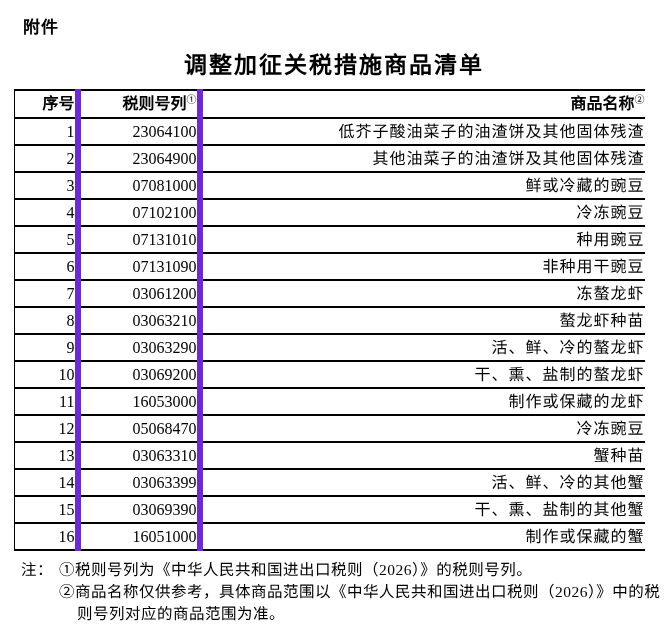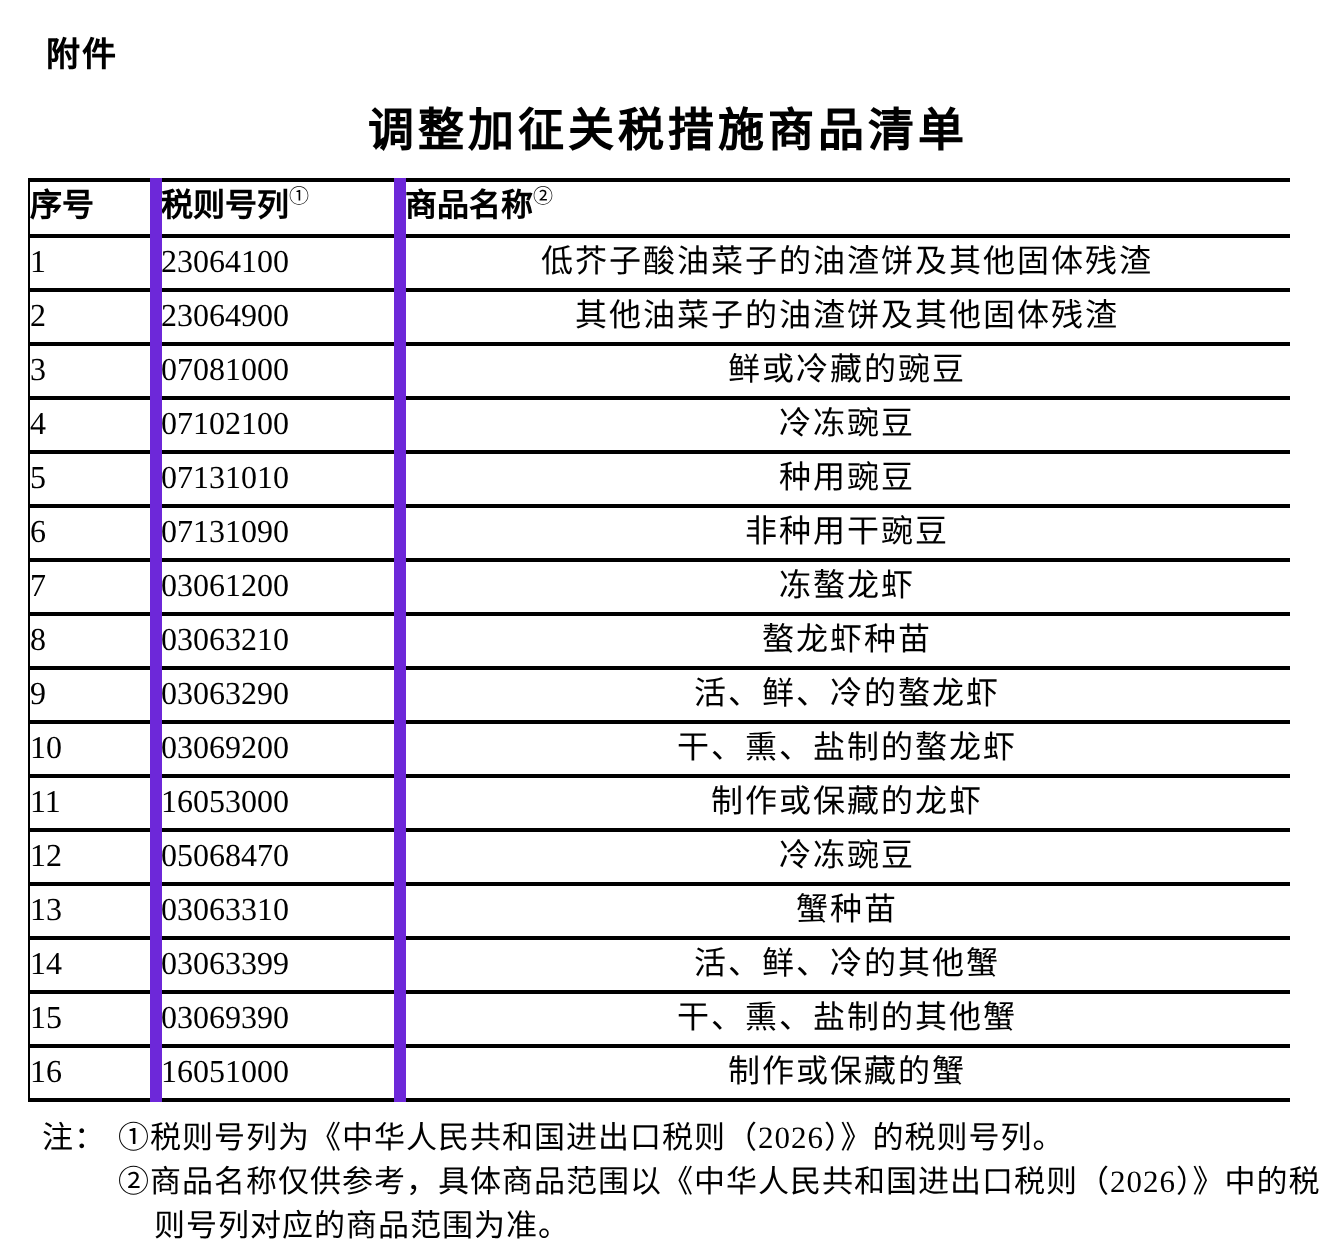--- a/index.html
+++ b/index.html
@@ -54,22 +54,22 @@
     line-height: 25px;
     white-space: nowrap;
     overflow: hidden;
   }
   .commodity-table th { font-weight: 700; height: 26px; line-height: 26px; }
   .commodity-table th + th,
   .commodity-table td + td { border-left: 6px solid #6d28d9; }
   .col-no   { width: 63px; }
   .col-code { width: 122px; }
   .col-name { width: 445px; }
-  .cell-center { text-align: left; }
-  .cell-name { text-align: center; padding-left: 6px; letter-spacing: 1px; }
+  .cell-center { text-align: right; }
+  .cell-name { text-align: right; padding-left: 6px; letter-spacing: 1px; }
   .sup-mark {
     font-size: 10px;
     vertical-align: super;
     line-height: 0;
     font-weight: normal;
   }
   .notes {
     position: absolute;
     left: 21px;
     top: 559px;

